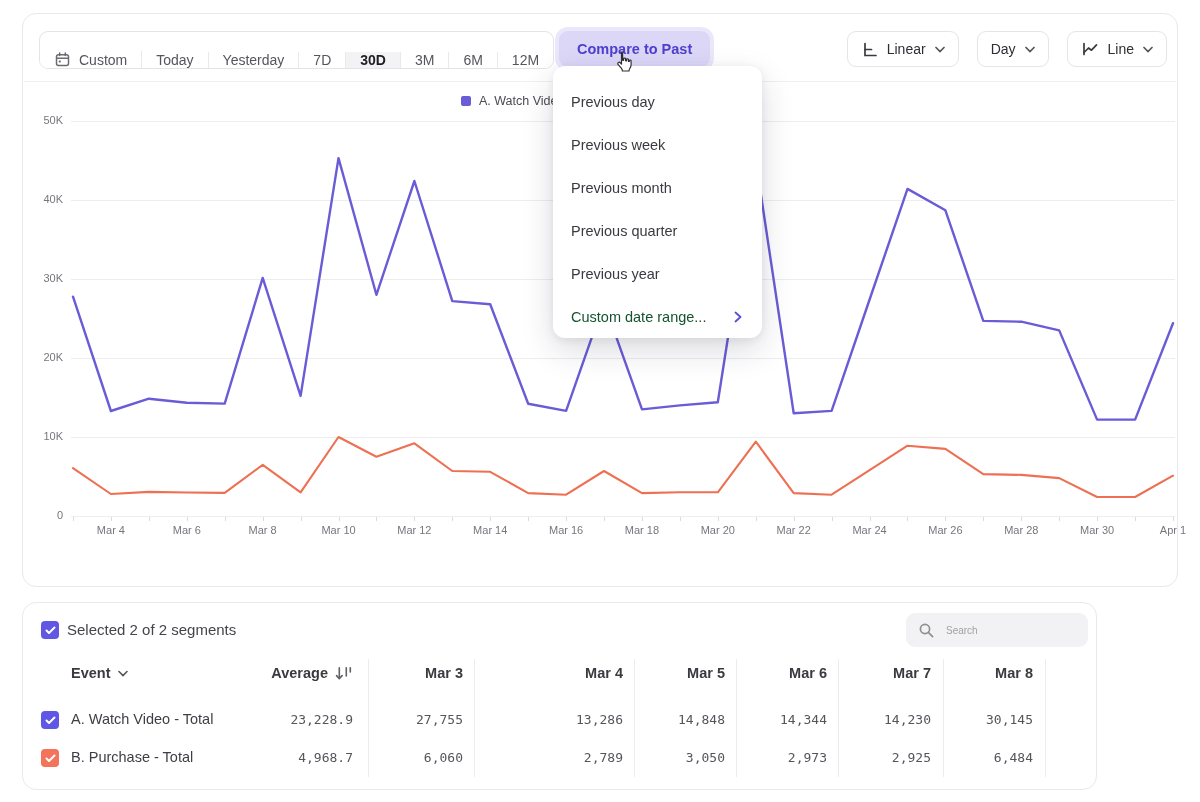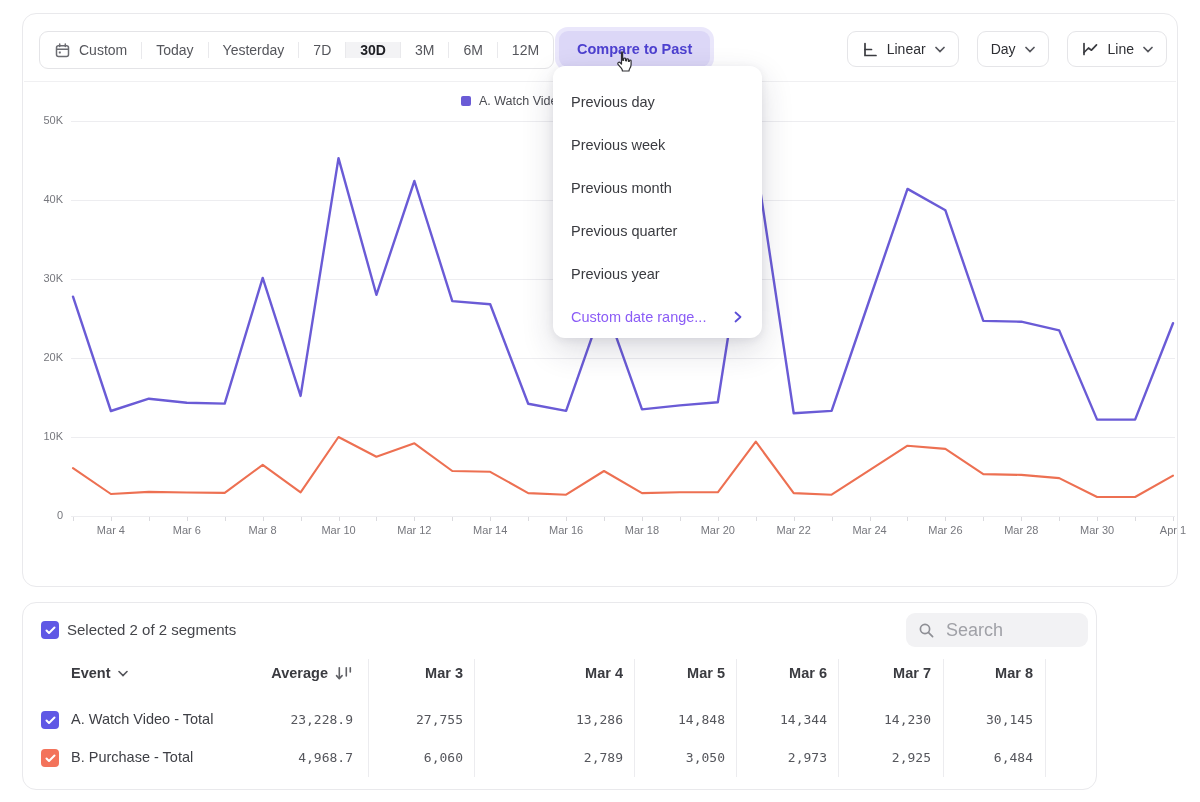--- a/index.html
+++ b/index.html
@@ -2,21 +2,21 @@
 <html><head>
 <meta charset="utf-8">
 <style>
   html,body{margin:0;padding:0;background:#fff;}
   body{width:1200px;height:802px;position:relative;font-family:"Liberation Sans",sans-serif;overflow:hidden;}
   .card{position:absolute;background:#fff;border:1px solid #e9e9ec;border-radius:14px;box-sizing:border-box;}
   #chart-card{left:22px;top:13px;width:1156px;height:574px;}
   #table-card{left:22px;top:602px;width:1075px;height:188px;overflow:hidden;}
 
   
-  .preset-group{position:absolute;left:16px;top:17px;height:36px;display:flex;align-items:center;
+  .preset-group{position:absolute;left:16px;top:17px;height:36px;display:flex;align-items:flex-end;
     border:1px solid #e4e4e7;border-radius:9px;overflow:hidden;}
   .preset{display:flex;align-items:center;gap:8px;padding:0 14px;font-size:14px;color:#55565c;
     border-right:1px solid #e9e9ec;cursor:pointer;white-space:nowrap;background:#fff;}
   .preset:last-child{border-right:none;}
   .preset.active{background:#f3f3f5;color:#1d1e23;font-weight:700;}
   .compare-btn{position:absolute;left:536px;top:17px;height:36px;display:flex;align-items:center;
     padding:0 18px;background:#dcd7f7;border-radius:9px;box-shadow:0 0 0 4px #eae7fb;
     color:#4d40cf;font-size:14.5px;font-weight:600;cursor:pointer;z-index:20;}
   .right-tools{position:absolute;right:10px;top:17px;display:flex;gap:18px;}
   .tool-btn{height:36px;display:flex;align-items:center;gap:9px;padding:0 13px;border:1px solid #e5e5e8;
@@ -30,31 +30,31 @@
   .gridline{position:absolute;left:48px;width:1104px;height:1px;background:#ededf0;}
   .y-label{position:absolute;left:0;width:40px;text-align:right;font-size:11px;color:#76777d;}
   .x-label{position:absolute;width:64px;text-align:center;font-size:11px;color:#76777d;top:510px;}
   .day-tick{position:absolute;width:1px;height:4px;background:#dbdbdf;top:503px;}
   #plot-svg{position:absolute;left:0;top:0;z-index:2;}
 
   
   #compare-menu{position:absolute;left:553px;top:66px;width:209px;height:272px;background:#fff;border-radius:12px;
     box-shadow:0 12px 32px rgba(40,40,70,.16),0 2px 8px rgba(40,40,70,.08);z-index:40;padding:14px 0;box-sizing:border-box;}
   .menu-item{height:43px;display:flex;align-items:center;padding:0 20px 0 18px;font-size:14.5px;color:#3a3b40;cursor:pointer;}
-  .menu-item.custom{color:#8b5cf6;justify-content:space-between;}
+  .menu-item.custom{color:#14532d;justify-content:space-between;}
 
   #cursor{position:absolute;left:612px;top:50px;z-index:60;}
 
   
   .checkbox{width:18px;height:18px;border-radius:4px;display:flex;align-items:center;justify-content:center;cursor:pointer;}
   #segments-row-label{position:absolute;left:44px;top:18px;font-size:15px;color:#44454a;}
   #segments-checkbox{position:absolute;left:18px;top:18px;background:#6058e5;}
   .search-box{position:absolute;right:8px;top:10px;width:182px;height:34px;background:#f2f2f4;border-radius:9px;
     display:flex;align-items:center;gap:9px;padding:0 12px;box-sizing:border-box;}
-  .search-box input{border:none;outline:none;background:transparent;font-size:18px;color:#3a3b40;width:120px;
+  .search-box input{border:none;outline:none;background:transparent;font-size:10px;color:#3a3b40;width:120px;
     font-family:"Liberation Sans",sans-serif;}
   .search-box input::placeholder{color:#a0a1a7;}
   .col-divider{position:absolute;top:56px;height:118px;width:1px;background:#ececef;}
   .th{position:absolute;top:62px;font-size:14.5px;font-weight:600;color:#3a3b40;white-space:nowrap;}
   .th.num{transform:translateX(-100%);display:flex;align-items:center;gap:7px;}
   #event-header{left:48px;display:flex;align-items:center;gap:7px;cursor:pointer;}
   .trow{position:absolute;left:0;width:100%;height:38px;}
   .trow .checkbox{position:absolute;left:18px;top:10px;}
   .trow .rname{position:absolute;left:48px;top:10px;font-size:14.5px;color:#3e3f45;white-space:nowrap;}
   .cell{position:absolute;top:11px;transform:translateX(-100%);font-family:"DejaVu Sans Mono",monospace;

